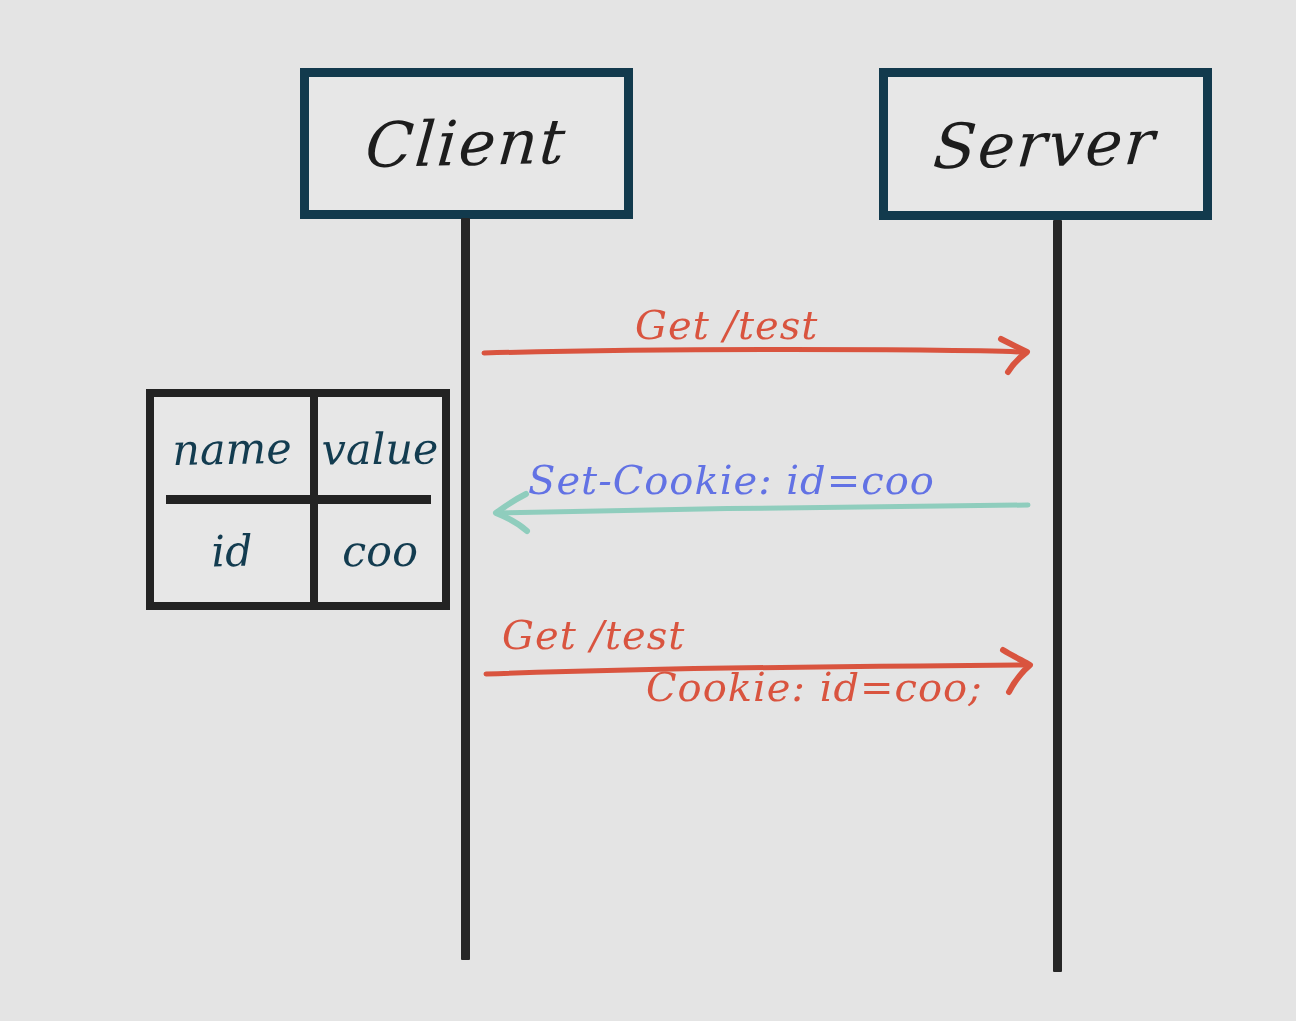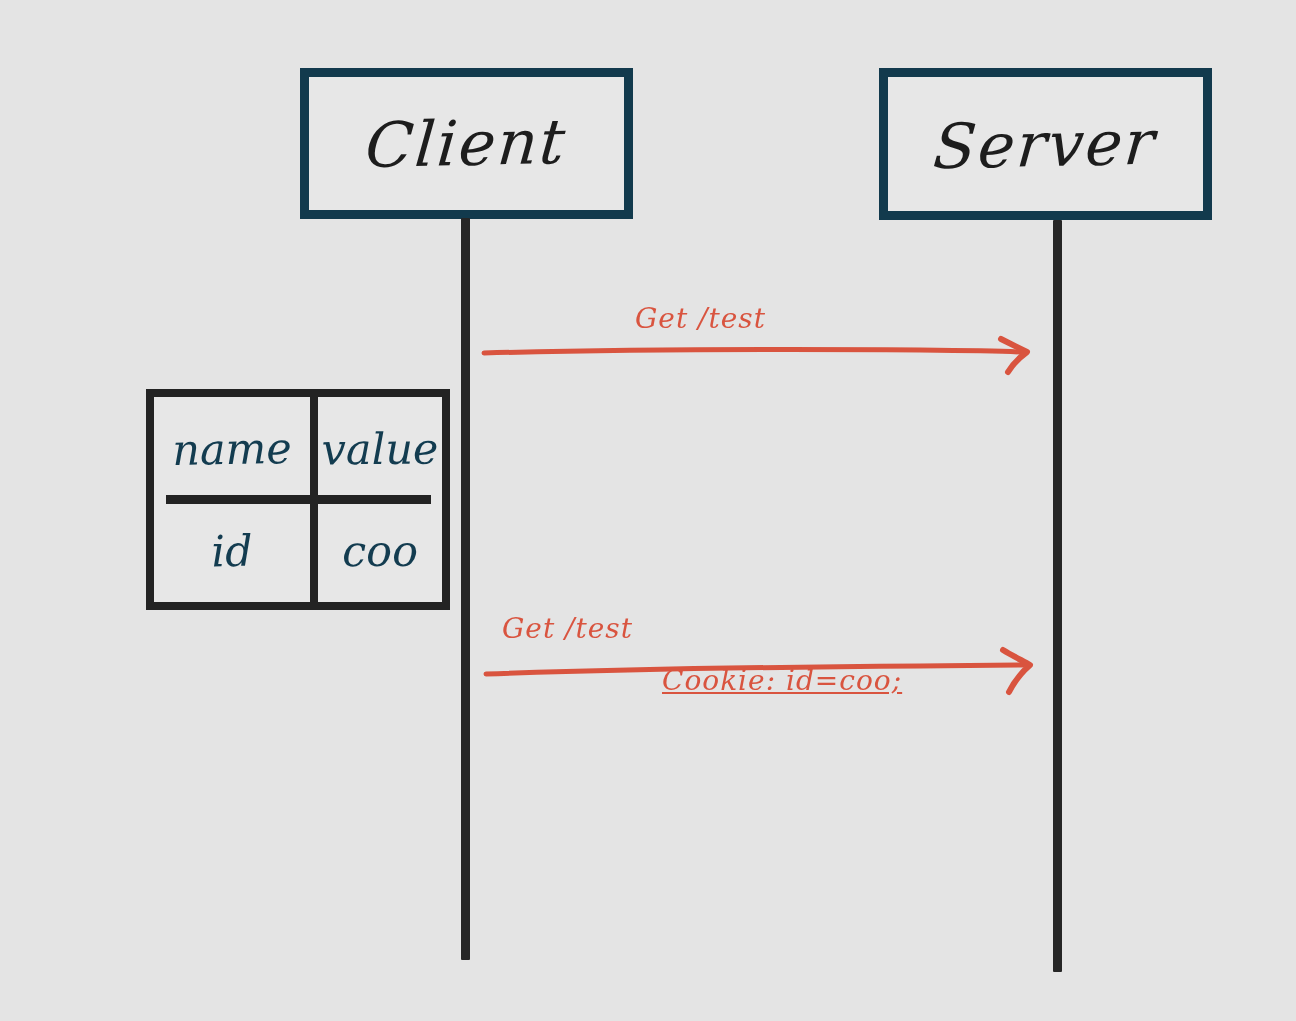--- a/index.html
+++ b/index.html
@@ -104,21 +104,21 @@
   #cell-coo   { left: 164px; top: 108px; width: 124px; height: 92px; transform: rotate(-0.5deg); }
 
   
   .message {
     position: absolute;
   }
   .msg-label {
     position: absolute;
     font-family: "DejaVu Serif", serif;
     font-style: italic;
-    font-size: 28px;
+    font-size: 40px;
     white-space: nowrap;
     user-select: none;
     letter-spacing: 1px;
   }
   .msg-label.red  { color: #d9543f; }
   .msg-label.blue { color: #6272e4; }
 
   .svg-arrow {
     position: absolute;
     left: 0;
@@ -128,21 +128,21 @@
 
   
   #msg-get-1        { left: 480px; top: 300px;  width: 560px; height: 90px; }
   #msg-set-cookie   { left: 480px; top: 455px;  width: 560px; height: 90px; }
   #msg-get-2        { left: 480px; top: 612px;  width: 560px; height: 135px; }
   #msg-http-resp    { left: 480px; top: 770px;  width: 560px; height: 90px; }
 
   #label-get-1      { left: 155px; top: 2px; }
   #label-set-cookie { left: 48px;  top: 2px; }
   #label-get-2      { left: 22px;  top: 0px; }
-  #label-cookie-2   { left: 182px; top: 52px; text-decoration: underline; }
+  #label-cookie-2   { left: 166px; top: 52px; }
   #label-http-resp  { left: 48px;  top: 2px; }
 </style>
 </head>
 <body>
 
 <div class="canvas">
 
   <div class="participant-box" id="box-client">
     <span class="participant-label">Client</span>
   </div>
@@ -165,20 +165,27 @@
   </div>
 
   <div class="message" id="msg-get-1">
     <span class="msg-label red" id="label-get-1">Get /test</span>
     <svg class="svg-arrow" width="560" height="90" viewBox="0 0 560 90">
       <path d="M4,53 C120,50 300,49 440,50 C490,50.5 520,51 540,52" stroke="#d9543f" stroke-width="5" fill="none" stroke-linecap="round"></path>
       <path d="M521,39 C531,44 541,49 547,52 C540,57 533,64 528,72" stroke="#d9543f" stroke-width="6" fill="none" stroke-linecap="round" stroke-linejoin="round"></path>
     </svg>
   </div>
 
+  <div class="message" id="msg-set-cookie">
+    <span class="msg-label blue" id="label-set-cookie">Set-Cookie: id=coo</span>
+    <svg class="svg-arrow" width="560" height="90" viewBox="0 0 560 90">
+      <path d="M16,58 C140,55 330,52 460,51 C500,50.6 525,50.3 548,50" stroke="#8fcdbd" stroke-width="5" fill="none" stroke-linecap="round"></path>
+      <path d="M46,39 C34,45 24,52 16,58 C26,62 38,68 47,76" stroke="#8fcdbd" stroke-width="6" fill="none" stroke-linecap="round" stroke-linejoin="round"></path>
+    </svg>
+  </div>
 
   <div class="message" id="msg-get-2">
     <span class="msg-label red" id="label-get-2">Get /test</span>
     <span class="msg-label red" id="label-cookie-2">Cookie: id=coo;</span>
     <svg class="svg-arrow" width="560" height="135" viewBox="0 0 560 135">
       <path d="M6,62 C120,58 300,55 440,54 C490,53.6 520,53.2 543,53" stroke="#d9543f" stroke-width="5" fill="none" stroke-linecap="round"></path>
       <path d="M523,38 C533,44 543,49 550,53 C542,60 534,70 529,80" stroke="#d9543f" stroke-width="6" fill="none" stroke-linecap="round" stroke-linejoin="round"></path>
     </svg>
   </div>
 

